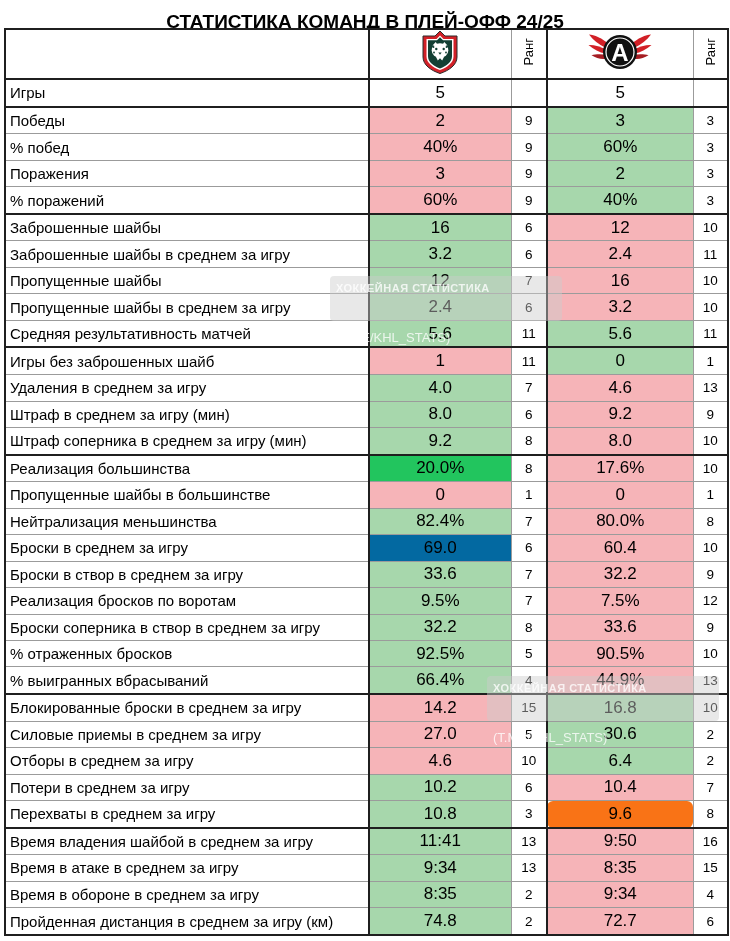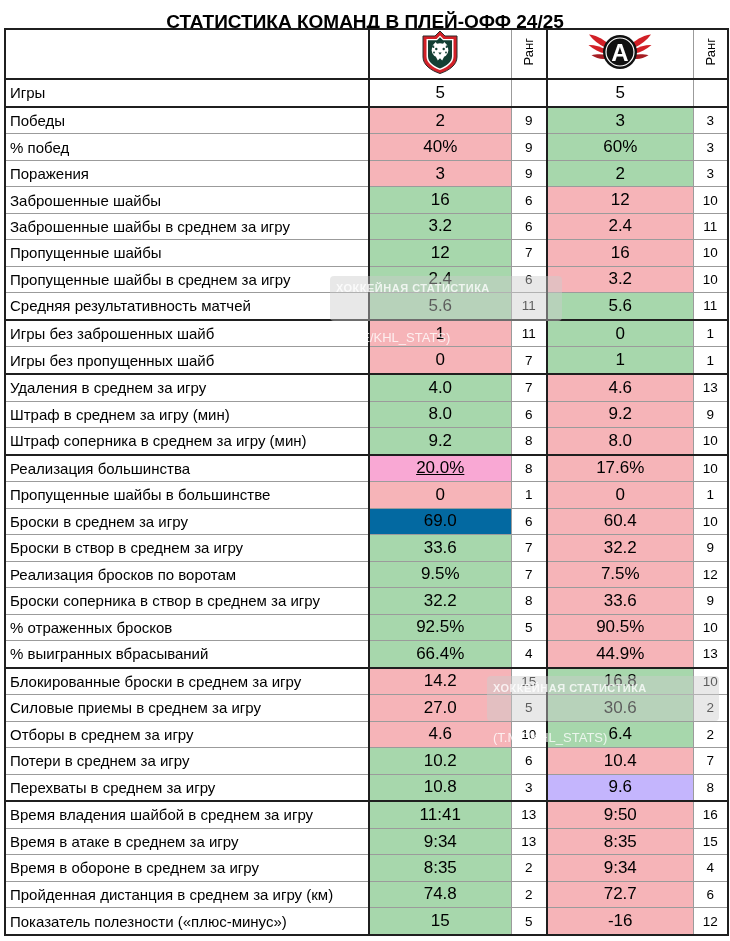--- a/index.html
+++ b/index.html
@@ -130,20 +130,27 @@
         <td class="val sep-l" style="background: rgb(167, 215, 172);">60%</td>
         <td class="rank thin-l">3</td>
       </tr>
       <tr>
         <td class="label">Поражения</td>
         <td class="val sep-l" style="background: rgb(246, 180, 184);">3</td>
         <td class="rank thin-l">9</td>
         <td class="val sep-l" style="background: rgb(167, 215, 172);">2</td>
         <td class="rank thin-l">3</td>
       </tr>
+      <tr class="group-end">
+        <td class="label">% поражений</td>
+        <td class="val sep-l" style="background: rgb(246, 180, 184);">60%</td>
+        <td class="rank thin-l">9</td>
+        <td class="val sep-l" style="background: rgb(167, 215, 172);">40%</td>
+        <td class="rank thin-l">3</td>
+      </tr>
       <tr>
         <td class="label">Заброшенные шайбы</td>
         <td class="val sep-l" style="background: rgb(167, 215, 172);">16</td>
         <td class="rank thin-l">6</td>
         <td class="val sep-l" style="background: rgb(246, 180, 184);">12</td>
         <td class="rank thin-l">10</td>
       </tr>
       <tr>
         <td class="label">Заброшенные шайбы в среднем за игру</td>
         <td class="val sep-l" style="background: rgb(167, 215, 172);">3.2</td>
@@ -172,27 +179,20 @@
         <td class="val sep-l" style="background: rgb(167, 215, 172);">5.6</td>
         <td class="rank thin-l">11</td>
       </tr>
       <tr>
         <td class="label">Игры без заброшенных шайб</td>
         <td class="val sep-l" style="background: rgb(246, 180, 184);">1</td>
         <td class="rank thin-l">11</td>
         <td class="val sep-l" style="background: rgb(167, 215, 172);">0</td>
         <td class="rank thin-l">1</td>
       </tr>
-      <tr class="group-end">
-        <td class="label">Игры без пропущенных шайб</td>
-        <td class="val sep-l" style="background: rgb(246, 180, 184);">0</td>
-        <td class="rank thin-l">7</td>
-        <td class="val sep-l" style="background: rgb(167, 215, 172);">1</td>
-        <td class="rank thin-l">1</td>
-      </tr>
       <tr>
         <td class="label">Удаления в среднем за игру</td>
         <td class="val sep-l" style="background: rgb(167, 215, 172);">4.0</td>
         <td class="rank thin-l">7</td>
         <td class="val sep-l" style="background: rgb(246, 180, 184);">4.6</td>
         <td class="rank thin-l">13</td>
       </tr>
       <tr>
         <td class="label">Штраф в среднем за игру (мин)</td>
         <td class="val sep-l" style="background: rgb(167, 215, 172);">8.0</td>
@@ -202,33 +202,40 @@
       </tr>
       <tr class="group-end">
         <td class="label">Штраф соперника в среднем за игру (мин)</td>
         <td class="val sep-l" style="background: rgb(167, 215, 172);">9.2</td>
         <td class="rank thin-l">8</td>
         <td class="val sep-l" style="background: rgb(246, 180, 184);">8.0</td>
         <td class="rank thin-l">10</td>
       </tr>
       <tr>
         <td class="label">Реализация большинства</td>
-        <td class="val sep-l" style="background: #f9a8d4; text-decoration: underline;">20.0%</td>
+        <td class="val sep-l" style="background: #22c55e;">20.0%</td>
         <td class="rank thin-l">8</td>
         <td class="val sep-l" style="background: rgb(246, 180, 184);">17.6%</td>
         <td class="rank thin-l">10</td>
       </tr>
       <tr>
         <td class="label">Пропущенные шайбы в большинстве</td>
         <td class="val sep-l" style="background: rgb(246, 180, 184);">0</td>
         <td class="rank thin-l">1</td>
         <td class="val sep-l" style="background: rgb(246, 180, 184);">0</td>
         <td class="rank thin-l">1</td>
       </tr>
       <tr>
+        <td class="label">Нейтрализация меньшинства</td>
+        <td class="val sep-l" style="background: rgb(167, 215, 172);">82.4%</td>
+        <td class="rank thin-l">7</td>
+        <td class="val sep-l" style="background: rgb(246, 180, 184);">80.0%</td>
+        <td class="rank thin-l">8</td>
+      </tr>
+      <tr>
         <td class="label">Броски в среднем за игру</td>
         <td class="val sep-l" style="background: #0369a1;">69.0</td>
         <td class="rank thin-l">6</td>
         <td class="val sep-l" style="background: rgb(246, 180, 184);">60.4</td>
         <td class="rank thin-l">10</td>
       </tr>
       <tr>
         <td class="label">Броски в створ в среднем за игру</td>
         <td class="val sep-l" style="background: rgb(167, 215, 172);">33.6</td>
         <td class="rank thin-l">7</td>
@@ -288,21 +295,21 @@
         <td class="label">Потери в среднем за игру</td>
         <td class="val sep-l" style="background: rgb(167, 215, 172);">10.2</td>
         <td class="rank thin-l">6</td>
         <td class="val sep-l" style="background: rgb(246, 180, 184);">10.4</td>
         <td class="rank thin-l">7</td>
       </tr>
       <tr class="group-end">
         <td class="label">Перехваты в среднем за игру</td>
         <td class="val sep-l" style="background: rgb(167, 215, 172);">10.8</td>
         <td class="rank thin-l">3</td>
-        <td class="val sep-l" style="background: #c4b5fd;">9.6</td>
+        <td class="val sep-l" style="background: #f97316; border-radius: 6px;">9.6</td>
         <td class="rank thin-l">8</td>
       </tr>
       <tr>
         <td class="label">Время владения шайбой в среднем за игру</td>
         <td class="val sep-l" style="background: rgb(167, 215, 172);">11:41</td>
         <td class="rank thin-l">13</td>
         <td class="val sep-l" style="background: rgb(246, 180, 184);">9:50</td>
         <td class="rank thin-l">16</td>
       </tr>
       <tr>
@@ -318,27 +325,20 @@
         <td class="rank thin-l">2</td>
         <td class="val sep-l" style="background: rgb(246, 180, 184);">9:34</td>
         <td class="rank thin-l">4</td>
       </tr>
       <tr>
         <td class="label">Пройденная дистанция в среднем за игру (км)</td>
         <td class="val sep-l" style="background: rgb(167, 215, 172);">74.8</td>
         <td class="rank thin-l">2</td>
         <td class="val sep-l" style="background: rgb(246, 180, 184);">72.7</td>
         <td class="rank thin-l">6</td>
-      </tr>
-      <tr>
-        <td class="label">Показатель полезности («плюс-минус»)</td>
-        <td class="val sep-l" style="background: rgb(167, 215, 172);">15</td>
-        <td class="rank thin-l">5</td>
-        <td class="val sep-l" style="background: rgb(246, 180, 184);">-16</td>
-        <td class="rank thin-l">12</td>
       </tr>
     </tbody>
 </table>
 
 <div class="wm" id="wm1">
   <div class="l1">ХОККЕЙНАЯ СТАТИСТИКА</div>
   <div class="l2">(T.ME/KHL_STATS)</div>
 </div>
 <div class="wm" id="wm2">
   <div class="l1">ХОККЕЙНАЯ СТАТИСТИКА</div>

